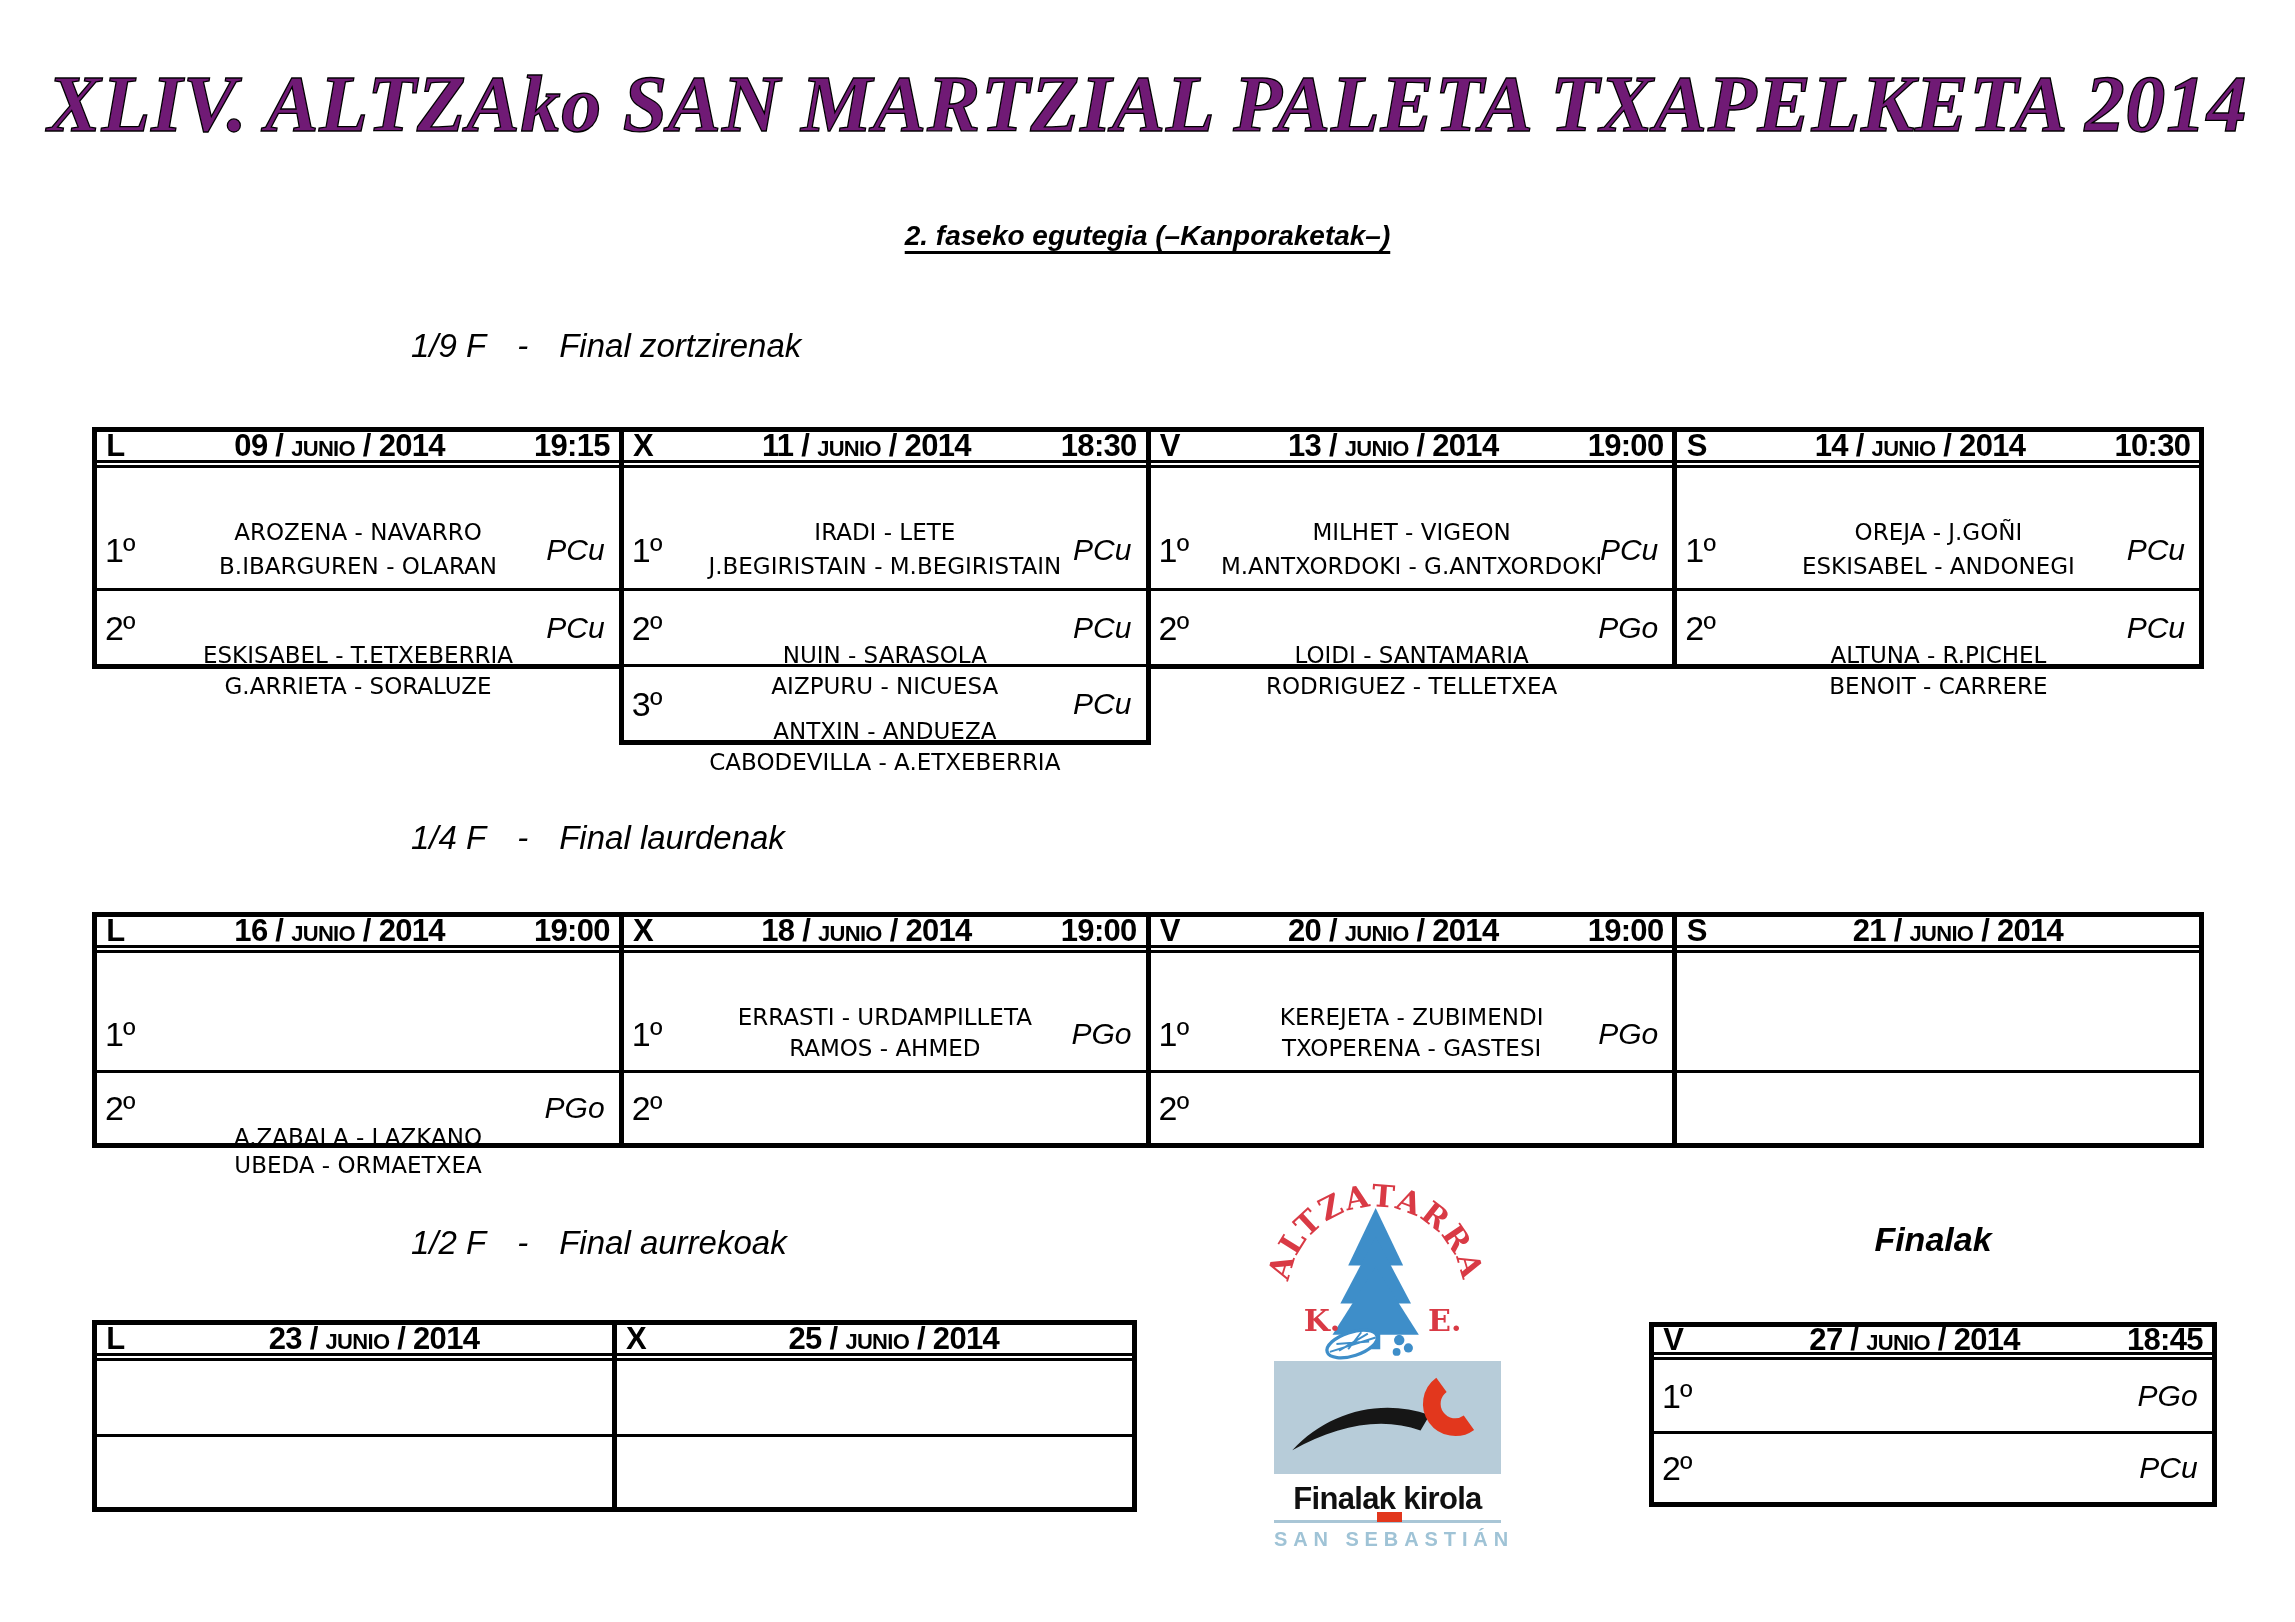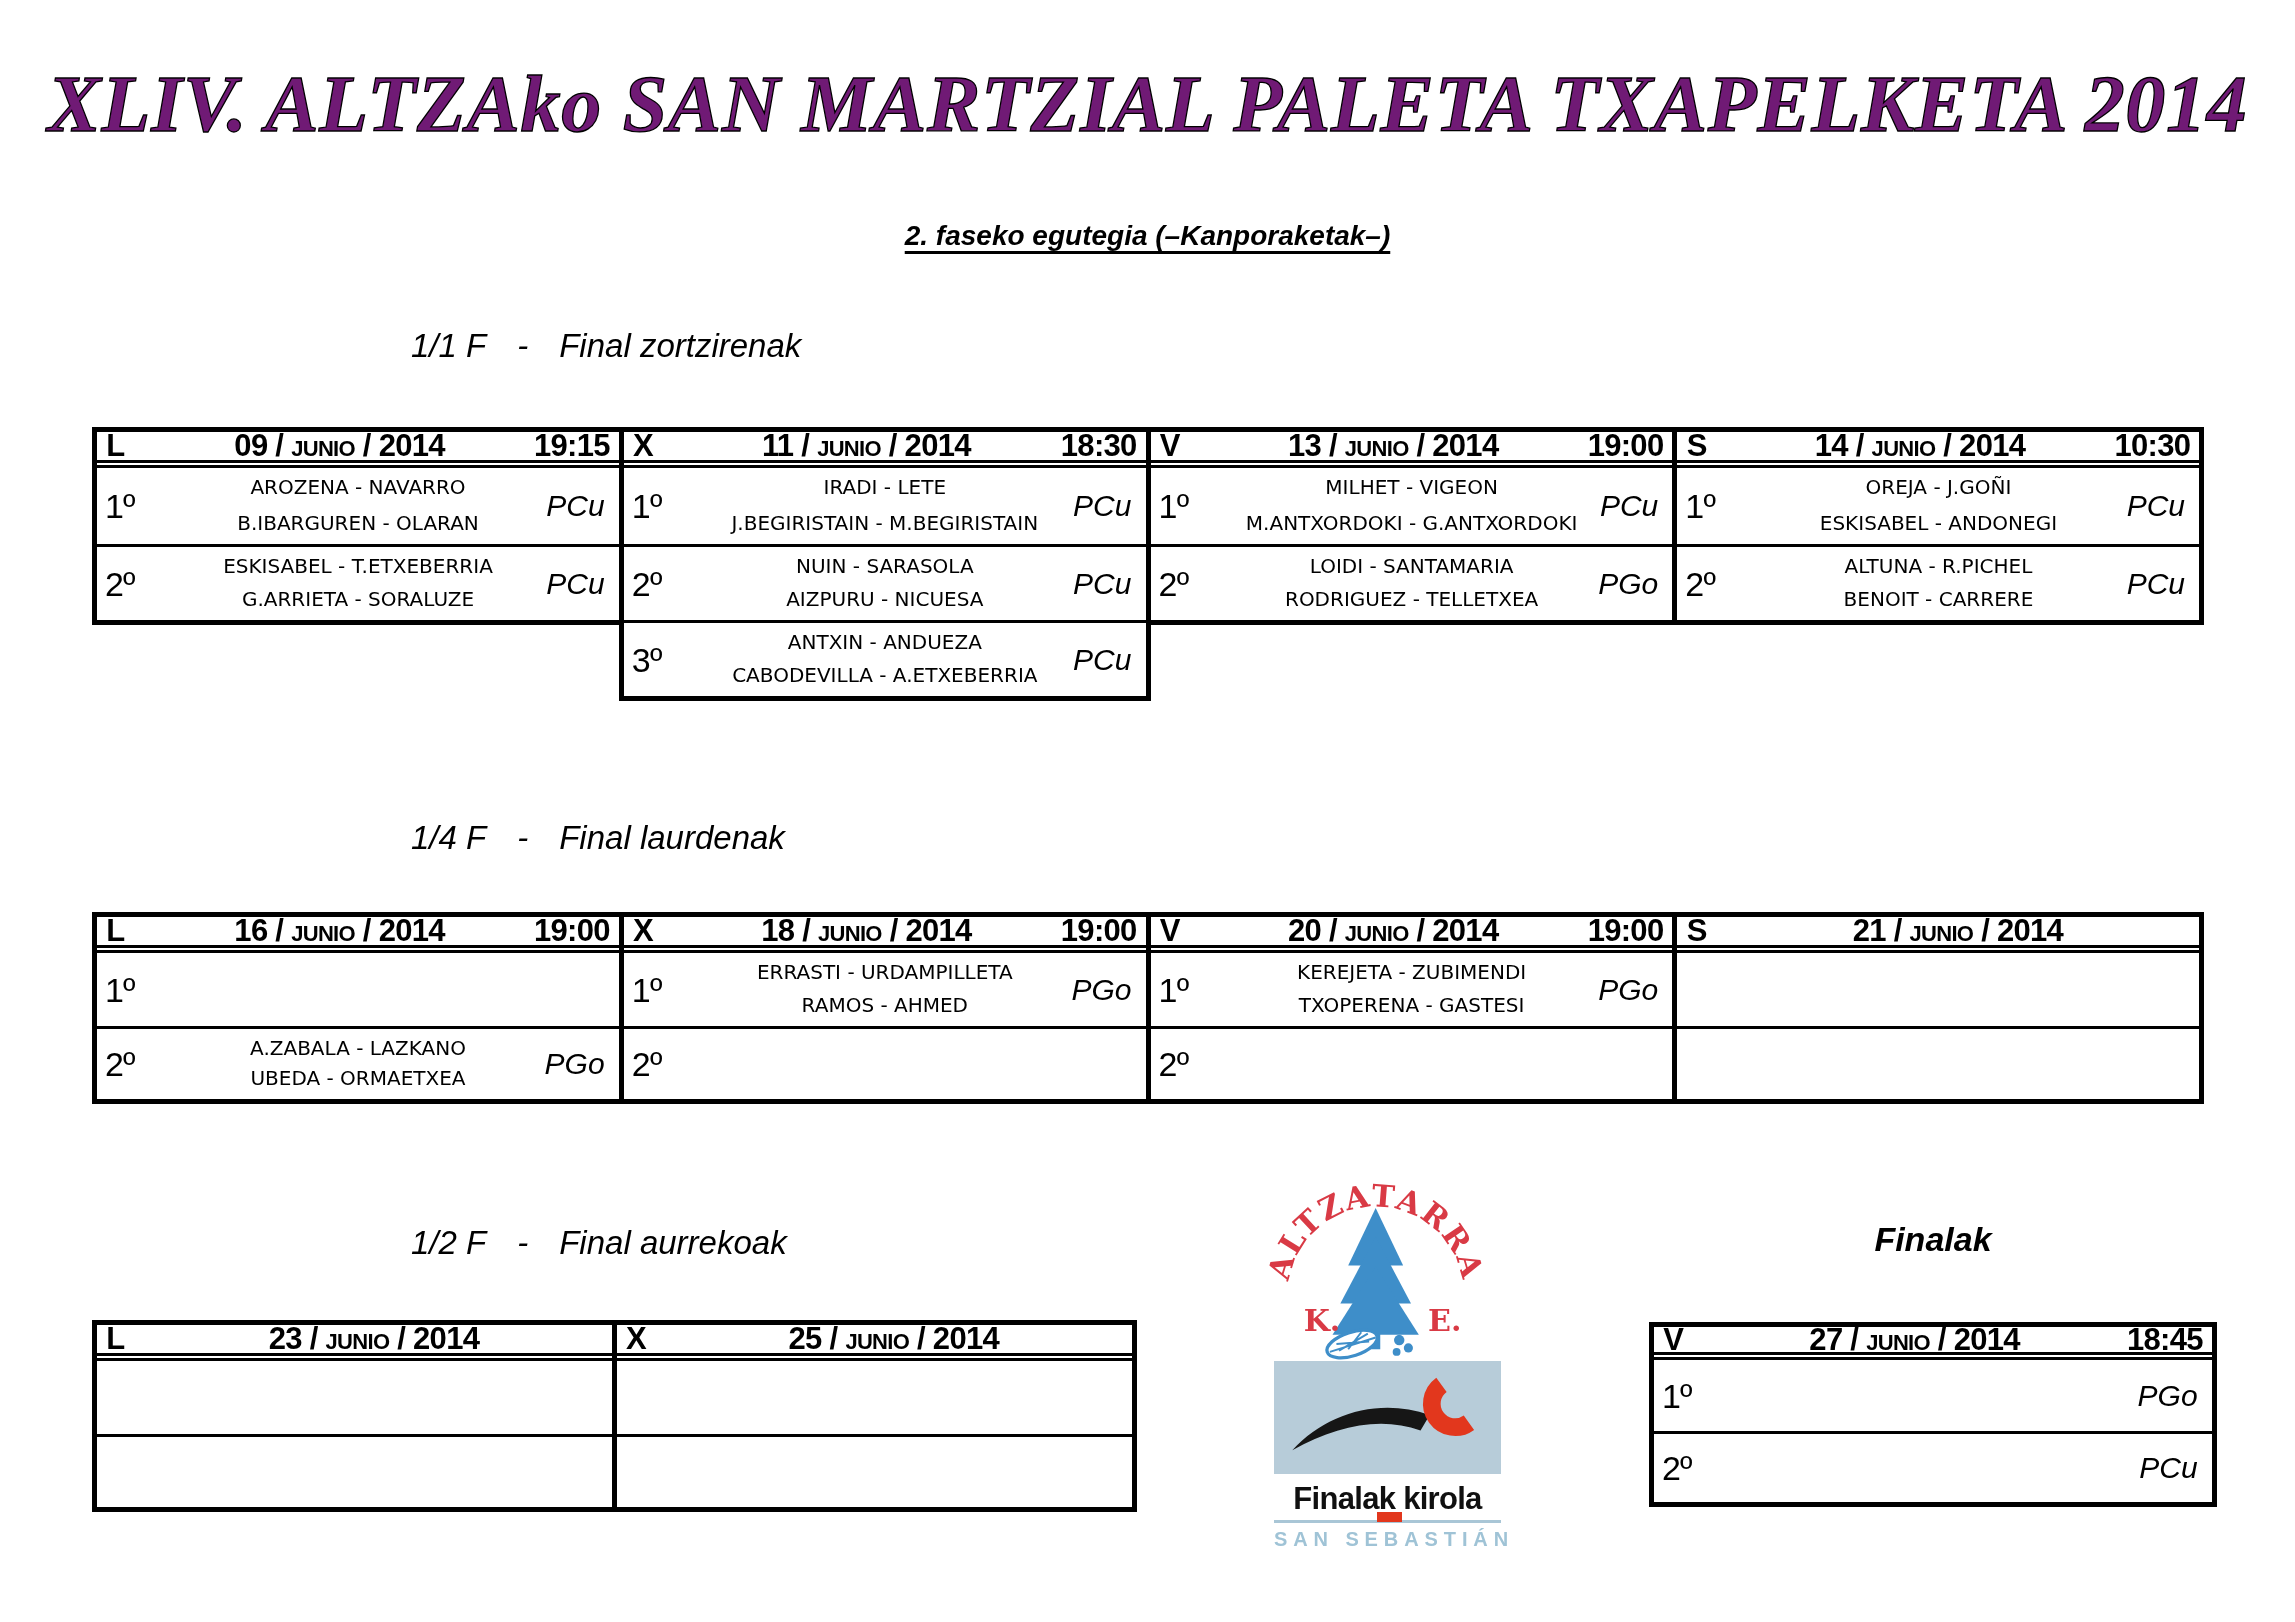--- a/index.html
+++ b/index.html
@@ -45,21 +45,21 @@
   .ttime { text-align:right; }
   .trow  { position:relative; border-top:3.9px solid #000; }
   .trow.first { border-top:0; }
   .tlabel {
     position:absolute; left:7.9px; top:50%; transform:translateY(-50%);
     font-weight:400; font-size:34px; letter-spacing:-0.7px;
   }
   .teams {
     height:100%; display:flex; flex-direction:column; justify-content:space-between;
     padding:6.5px 46px 9.2px 46px; text-align:center;
-    font-family:"DejaVu Sans", sans-serif; font-size:20px; white-space:nowrap;
+    font-family:"DejaVu Sans", sans-serif; font-size:23px; white-space:nowrap;margin-top:44px;
   }
   .tres {
     position:absolute; right:14.4px; top:50%; transform:translateY(-50%);
     font-style:italic; font-weight:500; font-size:30px;
   }
 
   .t8  { left:92px; top:427px; }
   .t8 .tcol { width:532px; }
   .t8 .thdr { height:36px; }
   .t8 .trow { height:76px; }
@@ -96,21 +96,21 @@
 </style>
 </head>
 <body>
 
 <div class="page">
 
   <div class="doc-title">XLIV. ALTZAko SAN MARTZIAL PALETA TXAPELKETA 2014</div>
   <div class="doc-subtitle">2. faseko egutegia (–Kanporaketak–)</div>
 
   <div class="sec-heading" style="left:411px; top:327px;">
-    <span class="sec-code">1/1 F</span><span class="sec-dash">-</span><span class="sec-label">Final zortzirenak</span>
+    <span class="sec-code">1/9 F</span><span class="sec-dash">-</span><span class="sec-label">Final zortzirenak</span>
   </div>
 
   <div class="tbl t8">
     <div class="tcol">
       <div class="thdr">
         <span class="tday">L</span>
         <span class="tdate">09 / junio / 2014</span>
         <span class="ttime">19:15</span>
       </div>
       <div class="trow first">

